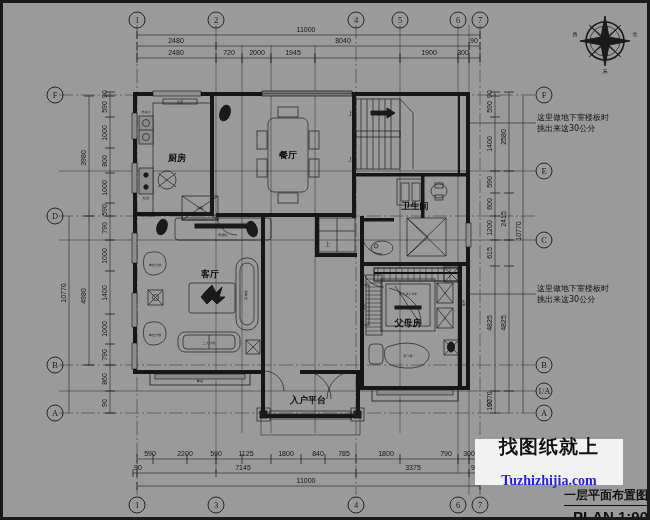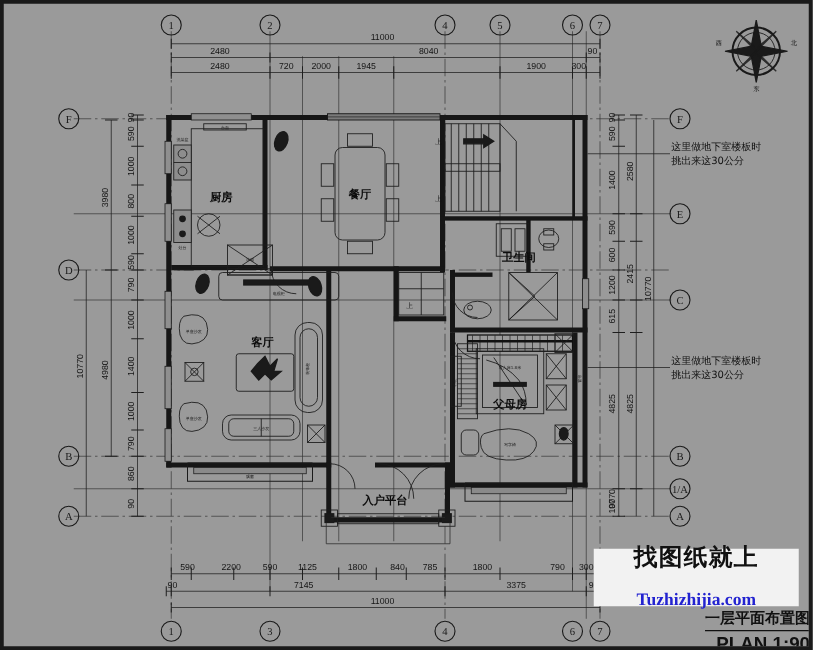--- a/index.html
+++ b/index.html
@@ -18,21 +18,21 @@
   .comptxt{font-family:"DejaVu Sans",sans-serif;font-size:5px;fill:#111;}
   .uptxt{font-family:"DejaVu Sans",sans-serif;font-size:5.5px;fill:#111;}
   .wall{fill:#161616;}
   .thinline{stroke:#2a2a2a;stroke-width:0.6;fill:none;}
   .dimline{stroke:#1e1e1e;stroke-width:0.6;fill:none;}
   .gridline{stroke:#333;stroke-width:0.55;fill:none;}
   .furn{stroke:#1d1d1d;stroke-width:0.7;fill:none;}
   .furnfill{stroke:#1d1d1d;stroke-width:0.7;fill:#8d8d8d;}
   .dark{fill:#1a1a1a;stroke:#1a1a1a;}
   #watermark{
-    position:absolute;left:472px;top:436px;width:164px;height:46px;
+    position:absolute;left:472px;top:436px;width:148px;height:46px;
     background:#f2f2f2;display:flex;flex-direction:column;
     align-items:center;justify-content:center;line-height:1;
   }
   #wm-cn{font-family:"DejaVu Sans",sans-serif;font-size:19px;font-weight:bold;color:#111;letter-spacing:1px;}
   #wm-url{font-family:"Liberation Serif",serif;font-size:14px;font-weight:bold;color:#2323d0;margin-top:18px;}
   #titleblock{position:absolute;left:505px;top:482px;width:140px;text-align:right;}
   #tb-cn{font-family:"DejaVu Sans",sans-serif;font-size:12px;font-weight:bold;color:#111;
          border-bottom:1.5px solid #111;display:inline-block;padding-bottom:1px;}
   #tb-en{font-family:"Liberation Sans",sans-serif;font-size:15px;font-weight:bold;color:#111;margin-top:2px;}
 </style>

